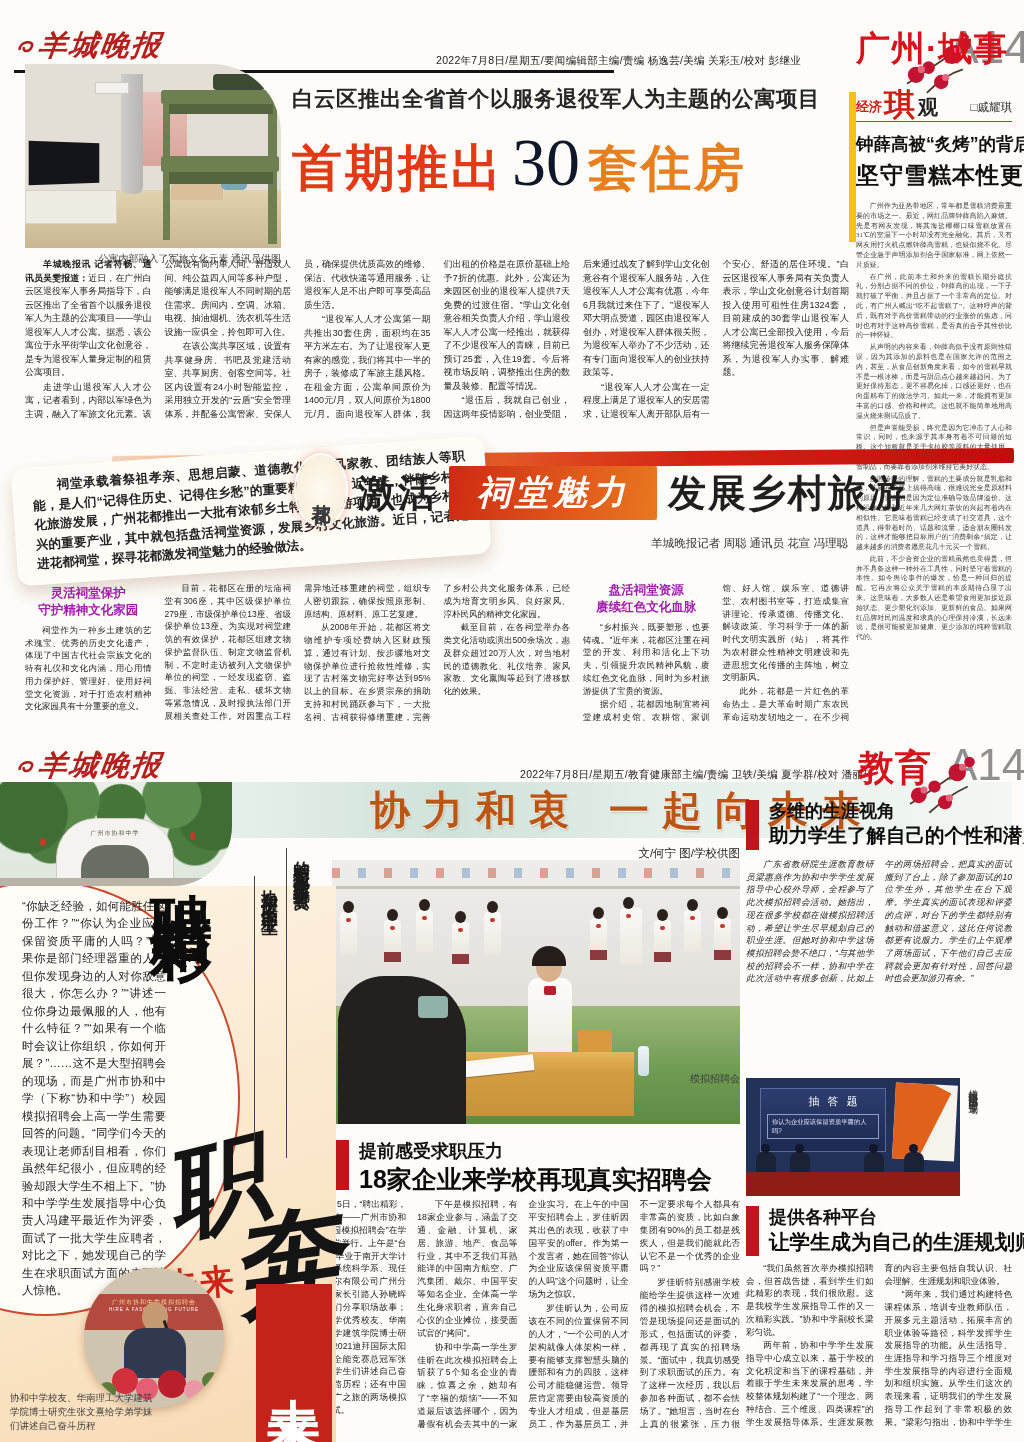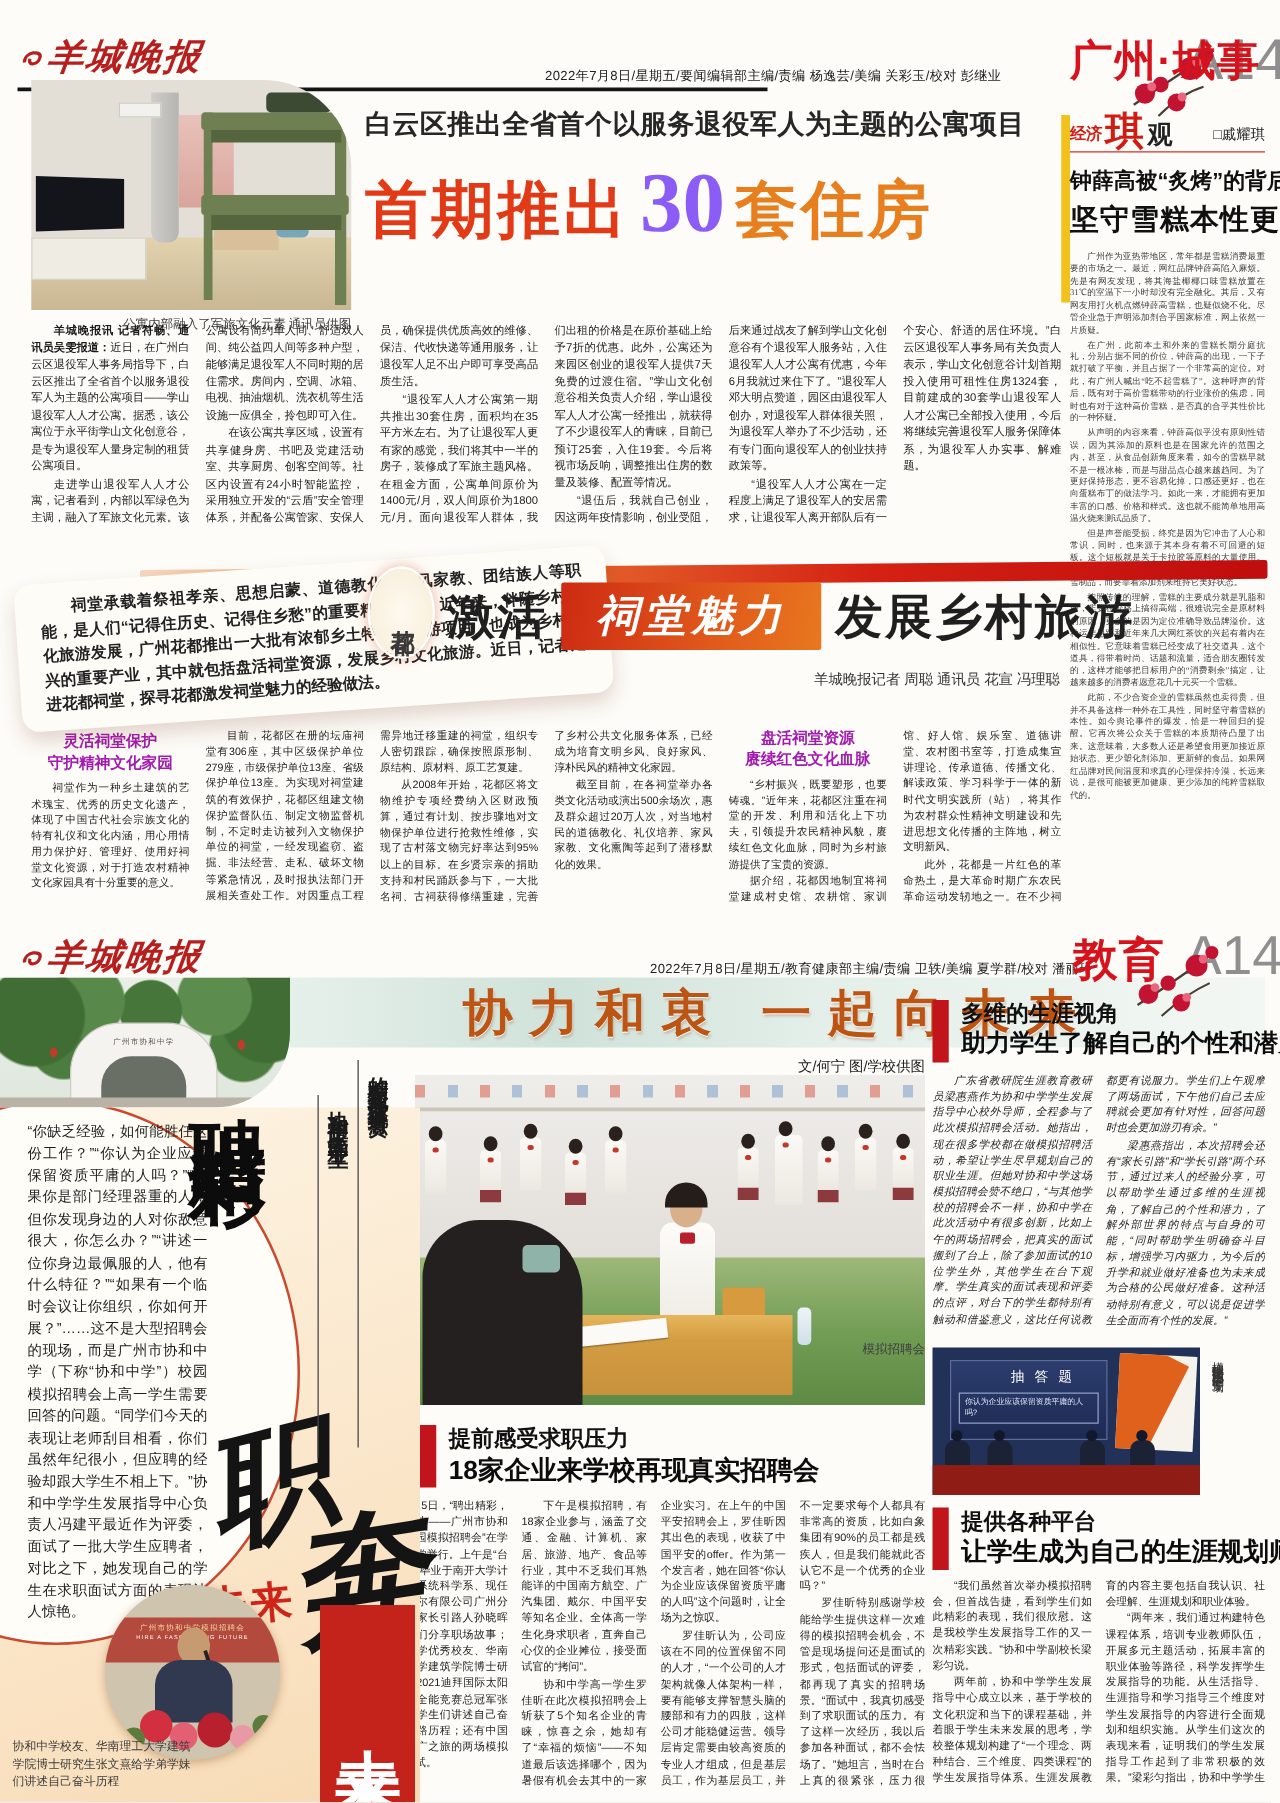--- a/index.html
+++ b/index.html
@@ -37,21 +37,21 @@
   .p1-mat1{left:8px;top:32px;width:104px;height:10px;background:#55663f !important;}
   .p1-mat2{left:8px;top:100px;width:104px;height:12px;background:#55663f !important;}
   .p1-pillow{position:absolute;right:14px;top:2px;width:52px;height:16px;background:#3d4a33;border-radius:4px;}
   .cap{font-family:"Liberation Serif",serif;color:#3f3f3f;}
   .cap1{position:absolute;left:25px;top:252px;width:256px;font-size:10px;text-align:right;}
 
   .hl-block{position:absolute;left:292px;top:84px;width:560px;}
   .kicker{font-size:21.5px;font-weight:700;color:#262626;letter-spacing:0.5px;margin-bottom:10px;white-space:nowrap;}
   .hl1{display:flex;align-items:baseline;}
   .hl1a{font-size:50px;font-weight:900;color:#e23a16;letter-spacing:3px;}
-  .hl1b{font-size:68px;font-weight:700;color:#8b5cf6;font-family:"Liberation Serif",serif;margin:0 8px;}
+  .hl1b{font-size:68px;font-weight:400;color:#0f172a;font-family:"Liberation Serif",serif;margin:0 8px;}
   .hl1c{font-size:50px;font-weight:900;color:#e87f1e;letter-spacing:3px;}
   .hl2{font-size:56px;font-weight:900;color:#141414;letter-spacing:7px;margin-top:4px;white-space:nowrap;}
   .ybar{position:absolute;left:849px;top:92px;width:7px;height:150px;background:#f2c11c;}
 
   .cols{text-align:justify;overflow:hidden;color:#1c1c1c;}
   .cols p{text-indent:2em;margin:0 0 1px 0;}
   .cols h4{text-align:center;font-size:12.5px;line-height:1.35;margin:3px 0 5px;font-weight:900;color:#a21caf;break-inside:avoid;}
   .body-top{position:absolute;left:25px;top:258px;width:824px;height:194px;column-count:6;column-gap:13px;
             font-size:9px;line-height:1.5;}
   .lead-b{font-weight:700;}
@@ -140,21 +140,21 @@
   .mp-girl-head{position:absolute;left:204px;top:92px;width:26px;height:30px;border-radius:50%;background:#d8b08c;}
   .mp-girl-hair{position:absolute;left:200px;top:86px;width:34px;height:20px;border-radius:18px 18px 0 0;background:#241d1a;}
   .mp-girl-bow{position:absolute;left:212px;top:126px;width:12px;height:9px;background:#b81f2d;border-radius:2px;}
   .mp-chair{position:absolute;left:246px;top:170px;width:34px;height:60px;background:#d79a3e;border-radius:3px;}
   .cap-main{position:absolute;left:540px;top:1072px;width:200px;text-align:right;font-size:10px;}
 
   
   .shead{position:absolute;display:flex;}
   .shead .rb{width:13px;background:#c2151b;margin-right:10px;}
   .shead .t1{font-size:18px;font-weight:800;color:#111;line-height:1.25;white-space:nowrap;}
-  .shead .t2{font-size:21px;font-weight:900;color:#0c0c0c;line-height:1.3;white-space:nowrap;}
+  .shead .t2{font-size:25px;font-weight:900;color:#0c0c0c;line-height:1.3;white-space:nowrap;}
   .sec1-head{left:336px;top:1140px;height:50px;}
   .sec2-head{left:746px;top:800px;height:50px;}
   .sec2-head .t2{font-size:19.5px;}
   .sec3-head{left:746px;top:1206px;height:50px;}
   .sec3-head .t2{font-size:20.5px;}
 
   .sec1-text{position:absolute;left:306px;top:1198px;width:434px;height:240px;column-count:4;column-gap:11px;
              font-size:8.7px;line-height:1.48;}
   .sec2-text{position:absolute;left:746px;top:858px;width:266px;height:214px;column-count:2;column-gap:11px;
              font-size:8.6px;line-height:1.48;font-style:italic;}
@@ -396,21 +396,20 @@
       <p data-interactable="false">罗佳昕认为，公司应该在不同的位置保留不同的人才，“一个公司的人才架构就像人体架构一样，要有能够支撑智慧头脑的腰部和有力的四肢，这样公司才能稳健运营。领导层肯定需要由较高资质的专业人才组成，但是基层员工，作为基层员工，并不一定要求每个人都具有非常高的资质，比如白象集团有90%的员工都是残疾人，但是我们能就此否认它不是一个优秀的企业吗？”</p>
       <p data-interactable="false">罗佳昕特别感谢学校能给学生提供这样一次难得的模拟招聘会机会，不管是现场提问还是面试的形式，包括面试的评委，都再现了真实的招聘场景。“面试中，我真切感受到了求职面试的压力。有了这样一次经历，我以后参加各种面试，都不会怯场了。”她坦言，当时在台上真的很紧张，压力很大，但是她还是很快调整过来，沉着冷静地回答考官们的提问。她最大的收获是，以后遇到任何困难，都要保持沉稳的心态，“我觉得有了这种心态，真的可以很无敌。”</p>
     </div>
 
   <div class="shead sec2-head" data-interactable="false">
     <span class="rb" data-interactable="false"></span>
     <span><span class="t1" data-interactable="false">多维的生涯视角</span><br><span class="t2" data-interactable="false">助力学生了解自己的个性和潜力</span></span>
   </div>
   <div class="cols sec2-text" data-interactable="false">
       <p data-interactable="false">广东省教研院生涯教育教研员梁惠燕作为协和中学学生发展指导中心校外导师，全程参与了此次模拟招聘会活动。她指出，现在很多学校都在做模拟招聘活动，希望让学生尽早规划自己的职业生涯。但她对协和中学这场模拟招聘会赞不绝口，“与其他学校的招聘会不一样，协和中学在此次活动中有很多创新，比如上午的两场招聘会，把真实的面试搬到了台上，除了参加面试的10位学生外，其他学生在台下观摩。学生真实的面试表现和评委的点评，对台下的学生都特别有触动和借鉴意义，这比任何说教都更有说服力。学生们上午观摩了两场面试，下午他们自己去应聘就会更加有针对性，回答问题时也会更加游刃有余。”</p>
-      <p data-interactable="false">梁惠燕指出，本次招聘会还有“家长引路”和“学长引路”两个环节，通过过来人的经验分享，可以帮助学生通过多维的生涯视角，了解自己的个性和潜力，了解外部世界的特点与自身的可能，“同时帮助学生明确奋斗目标，增强学习内驱力，为今后的升学和就业做好准备也为未来成为合格的公民做好准备。这种活动特别有意义，可以说是促进学生全面而有个性的发展。”</p>
     </div>
 
   <div class="photo2" data-interactable="false">
     <div class="p2-screen" data-interactable="false">
       <div class="p2-title" data-interactable="false">抽答题</div>
       <div class="p2-q" data-interactable="false">你认为企业应该保留资质平庸的人吗?</div>
     </div>
     <div class="p2-board" data-interactable="false"></div>
     <i class="p2-per" style="left:10px;bottom:20px;" data-interactable="false"></i>
     <i class="p2-per" style="left:44px;bottom:20px;" data-interactable="false"></i>

